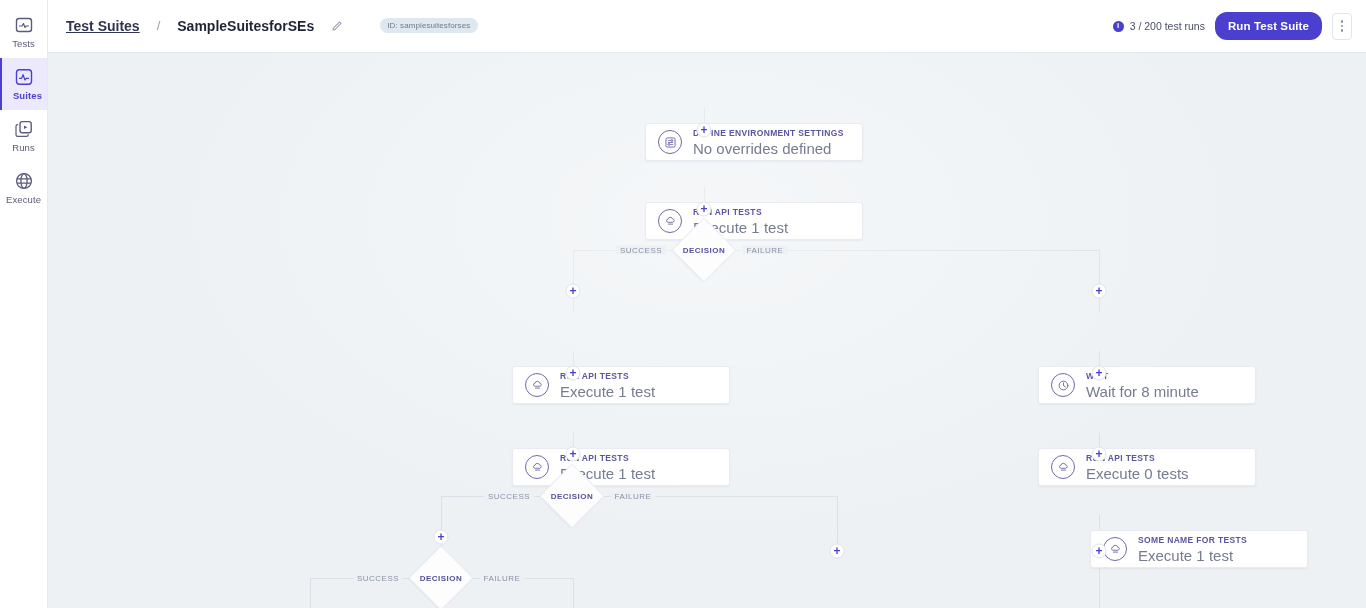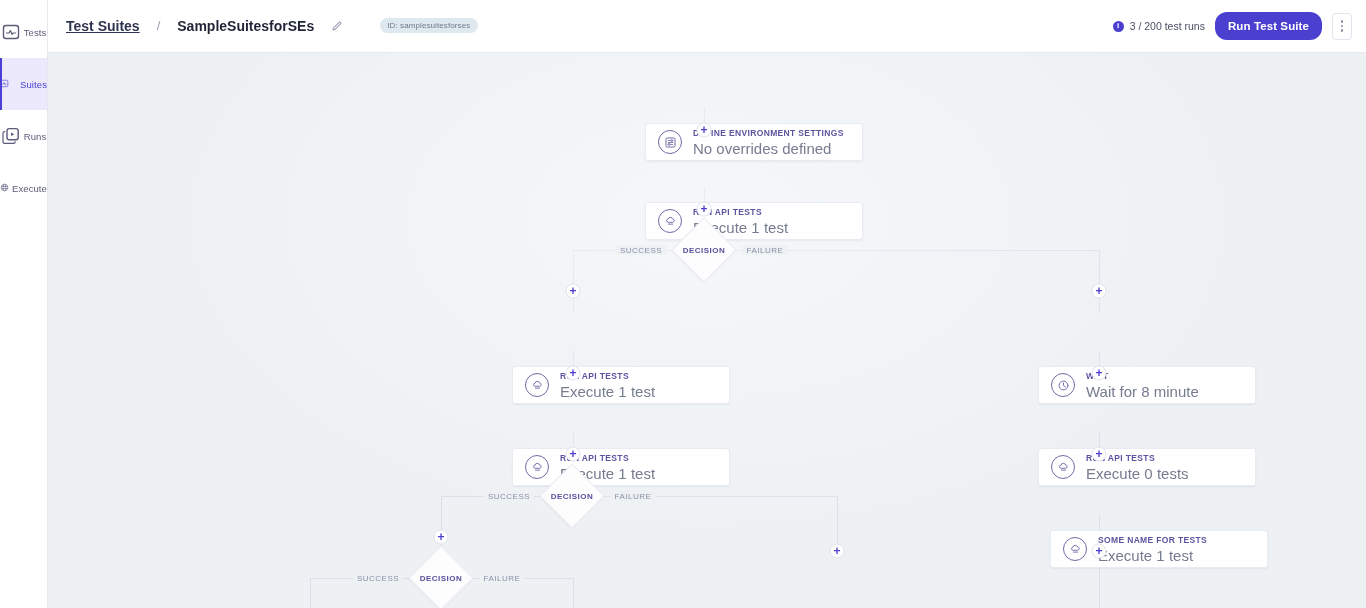--- a/index.html
+++ b/index.html
@@ -17,37 +17,37 @@
     background: #ffffff;
     border-right: 1px solid #e6e8ef;
     display: flex; flex-direction: column;
     align-items: stretch;
     padding-top: 6px;
     flex: 0 0 48px;
     z-index: 5;
   }
   .side-item {
     height: 52px;
-    display: flex; 
+    display: flex; flex-direction: column;
     align-items: center; justify-content: center;
     gap: 3px;
     cursor: pointer;
     position: relative;
   }
   .side-item.active { background: #ebe9fb; }
   .side-item.active::before {
     content: ""; position: absolute; left: 0; top: 0; bottom: 0;
     width: 2px; background: #4d3fd6;
   }
   .side-icon { width: 20px; height: 20px; display: block; color: #5b5b7a; }
   .side-item.active .side-icon { color: #4b3fd0; }
   .side-label {
     font-size: 9.5px; color: #5b5b7a; letter-spacing: .1px;
   }
-  .side-item.active .side-label { color: #4b3fd0; font-weight: 400; margin-left: 8px; }
+  .side-item.active .side-label { color: #4b3fd0; font-weight: 700; margin-left: 8px; }
 
   
   .main { flex: 1 1 auto; position: relative; height: 608px; }
 
   
   .header {
     height: 53px;
     background: #fff;
     border-bottom: 1px solid #e6e8ef;
     display: flex; align-items: center;
@@ -373,21 +373,21 @@
             <path d="M4.7 8.9 a1.9 1.9 0 0 1 .25 -3.78 A2.9 2.9 0 0 1 10.6 5.0 a1.95 1.95 0 0 1 .35 3.88 Z"></path>
             <path d="M5.4 11.2 H10.6"></path>
           </svg>
         </span>
         <span class="node-txt">
           <span class="node-title">RUN API TESTS</span>
           <span class="node-sub">Execute 0 tests</span>
         </span>
       </div>
 
-      <div class="node" style="left:1002px;top:477px;width:218px;height:38px;">
+      <div class="node" style="left:1042px;top:477px;width:218px;height:38px;">
         <span class="node-ico">
           <svg viewBox="0 0 16 16" fill="none" stroke="currentColor" stroke-width="1.15" stroke-linecap="round">
             <path d="M4.7 8.9 a1.9 1.9 0 0 1 .25 -3.78 A2.9 2.9 0 0 1 10.6 5.0 a1.95 1.95 0 0 1 .35 3.88 Z"></path>
             <path d="M5.4 11.2 H10.6"></path>
           </svg>
         </span>
         <span class="node-txt">
           <span class="node-title">SOME NAME FOR TESTS</span>
           <span class="node-sub">Execute 1 test</span>
         </span>

